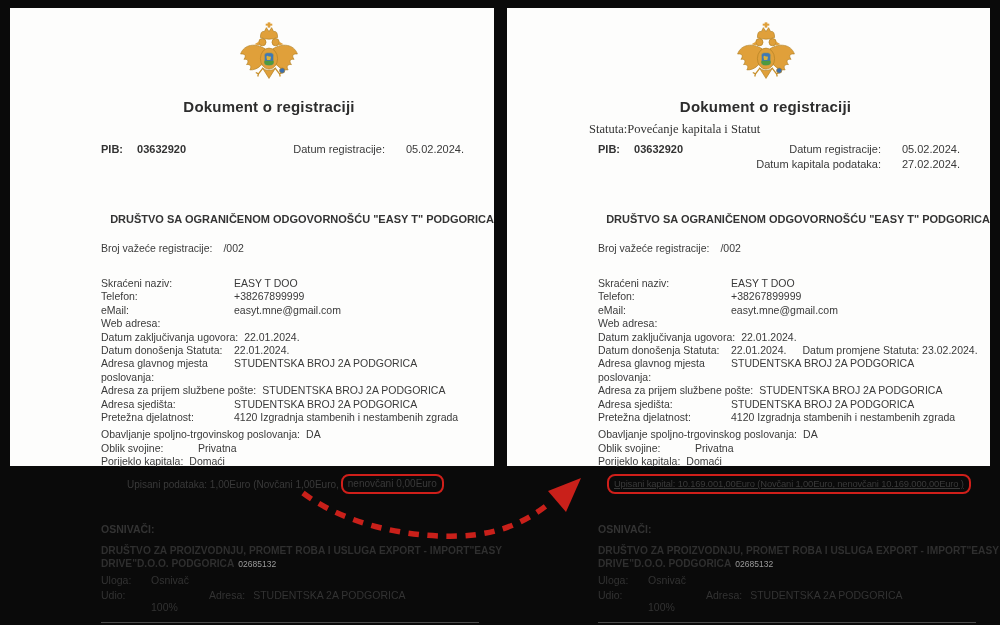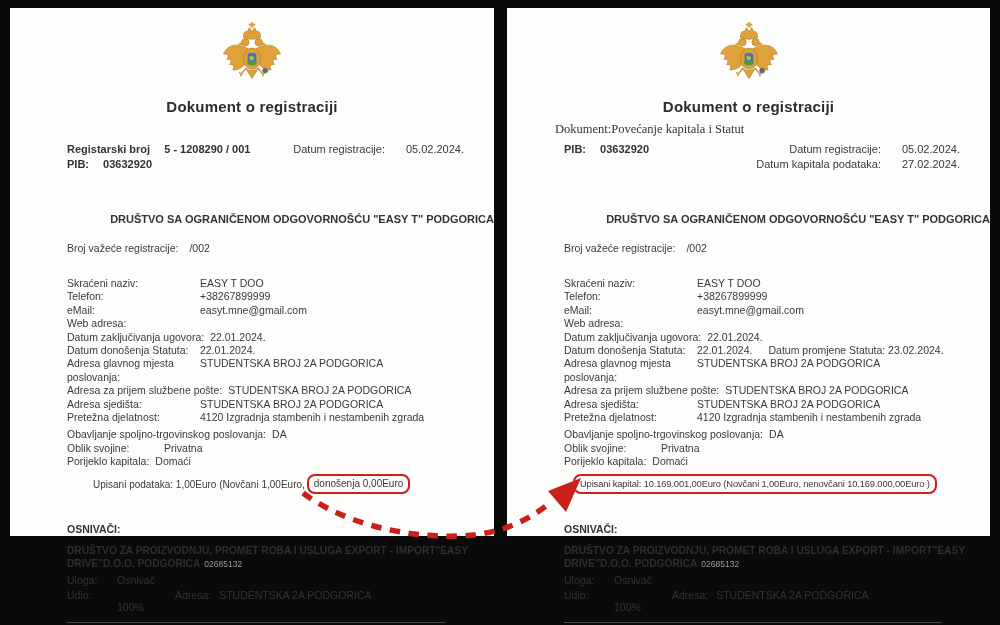--- a/index.html
+++ b/index.html
@@ -1,19 +1,19 @@
 <!DOCTYPE html>
 <html><head>
 <meta charset="utf-8">
 <style>
   * { margin:0; padding:0; box-sizing:border-box; }
   html,body { width:1000px; height:625px; }
   body { font-family:"Liberation Sans", sans-serif; background:#000; position:relative; overflow:hidden; }
   .canvas { position:relative; width:1000px; height:625px; background:#0a0a0a; }
-  .page { position:absolute; top:8px; height:528px; background:#fdfdfc; color:#3a3a3a; }
+  .page { position:absolute; top:8px; height:458px; background:#fdfdfc; color:#3a3a3a;padding-left:34px; }
   .page.left  { left:10px;  width:484px; }
   .page.right { left:507px; width:483px; }
 
   .emblem { display:block; margin:13px auto 0; }
   .doc-title { text-align:center; font-size:15px; font-weight:bold; color:#2d2d2d; margin-top:5px; letter-spacing:.2px; }
   .izmjene { font-family:"Liberation Serif", serif; font-size:12.5px; color:#333; margin:7px 0 0 48px; height:17px; }
 
   .header-row { display:flex; justify-content:space-between; margin:3px 30px 0 57px; min-height:33px; }
   .header-left { font-size:11px; font-weight:bold; color:#333; line-height:15px; }
   .hdr-lbl { margin-right:11px; }
@@ -30,21 +30,21 @@
   .lbl { flex:0 0 auto; min-width:133px; max-width:176px; padding-right:6px; white-space:pre-line; }
   .val { white-space:nowrap; }
   .extra { margin-left:16px; white-space:nowrap; }
 
   .inline-fields { margin:4px 30px 0 57px; font-size:10.5px; }
   .inline-row { display:flex; line-height:13.4px; }
   .ilbl { padding-right:6px; }
   .inline-fields div.inline-row:nth-of-type(2) .ilbl { min-width:97px; }
 
   .capital-row { margin:3px 20px 0 83px; font-size:10px; height:25px; display:flex; align-items:center; white-space:nowrap; }
-  .page.right .capital-row { margin-left:64px; }
+  .page.right .capital-row { margin-left:64px;text-decoration:underline; }
   .red-box { border:2.5px solid #cf1f1a; border-radius:8px; padding:2px 5px 3px; margin-left:2px; white-space:nowrap; }
   .page.right .red-box { font-size:9.4px; letter-spacing:-.15px; }
 
   .founders { margin:26px 30px 0 57px; font-size:10.5px; color:#333; }
   .founders-heading { font-weight:bold; margin-bottom:9px; }
   .founder-name { font-weight:bold; font-size:10.2px; white-space:nowrap; line-height:13.5px; color:#2f2f2f; }
   .founder-reg { font-size:8.5px; color:#9a9a9a; font-weight:normal; margin-left:4px; letter-spacing:0; }
   .f-row { display:flex; line-height:14.5px; margin-top:1px; }
   .f-lbl { width:50px; flex:none; }
   .f-val { width:58px; flex:none;margin-top:12px; }
@@ -79,24 +79,20 @@
       <rect x="43" y="46" width="14" height="19" rx="4" fill="#3f78b5" stroke="#c9a23a" stroke-width="1"></rect>
       <path d="M43 58 h14 v3 q0 4 -7 4 q-7 0 -7 -4 Z" fill="#4e9a3f"></path>
       <path d="M46 52 q2 -3 4 0 q2 -2 3 1 l-1 4 h-5 Z" fill="#d9b23c"></path>
     </svg>
     <div class="doc-title">Dokument o registraciji</div>
     <div class="izmjene"></div>
 
     <div class="header-row">
       <div class="header-left">
         <div>
-          <span class="hdr-lbl">Registarski broj</span>
-          <span>5 - 1208290 / 001</span>
-        </div>
-        <div>
           <span class="hdr-lbl">PIB:</span>
           <span>03632920</span>
         </div>
       </div>
       <div class="header-right">
 
           <div class="date-row">
             <span>Datum registracije:</span>
             <span class="date-val">05.02.2024.</span>
           </div>
@@ -187,21 +183,21 @@
         </div>
 
         <div class="inline-row">
           <span class="ilbl">Porijeklo kapitala:</span>
           <span>Domaći</span>
         </div>
       </div>
 
     <div class="capital-row">
       <span>Upisani podataka: 1,00Euro (Novčani 1,00Euro,</span>
-      <span class="red-box">donošenja 0,00Euro</span>
+      <span class="red-box">nenovčani 0,00Euro</span>
     </div>
 
     <div class="founders">
       <div class="founders-heading">OSNIVAČI:</div>
       <div class="founder-name">DRUŠTVO ZA PROIZVODNJU, PROMET ROBA I USLUGA  EXPORT - IMPORT"EASY</div>
       <div class="founder-name">
         <span>DRIVE"D.O.O. PODGORICA</span><span class="founder-reg">02685132</span>
       </div>
       <div class="f-row">
         <span class="f-lbl">Uloga:</span>
@@ -233,21 +229,21 @@
         <path d="M40 69 L50 85 L60 69 Q50 77 40 69 Z"></path>
         <path d="M41 69 L34 78 L30 76 M34 78 L33 82" fill="none" stroke="#c78f2a" stroke-width="2"></path>
         <path d="M59 69 L66 78 L70 76 M66 78 L67 82" fill="none" stroke="#c78f2a" stroke-width="2"></path>
         <circle cx="70" cy="73" r="4" fill="#3a6fae"></circle>
       </g>
       <rect x="43" y="46" width="14" height="19" rx="4" fill="#3f78b5" stroke="#c9a23a" stroke-width="1"></rect>
       <path d="M43 58 h14 v3 q0 4 -7 4 q-7 0 -7 -4 Z" fill="#4e9a3f"></path>
       <path d="M46 52 q2 -3 4 0 q2 -2 3 1 l-1 4 h-5 Z" fill="#d9b23c"></path>
     </svg>
     <div class="doc-title">Dokument o registraciji</div>
-    <div class="izmjene">Dokument:Povećanje kapitala i Statut</div>
+    <div class="izmjene">Statuta:Povećanje kapitala i Statut</div>
 
     <div class="header-row">
       <div class="header-left">
         <div>
           <span class="hdr-lbl">PIB:</span>
           <span>03632920</span>
         </div>
       </div>
       <div class="header-right">
 

